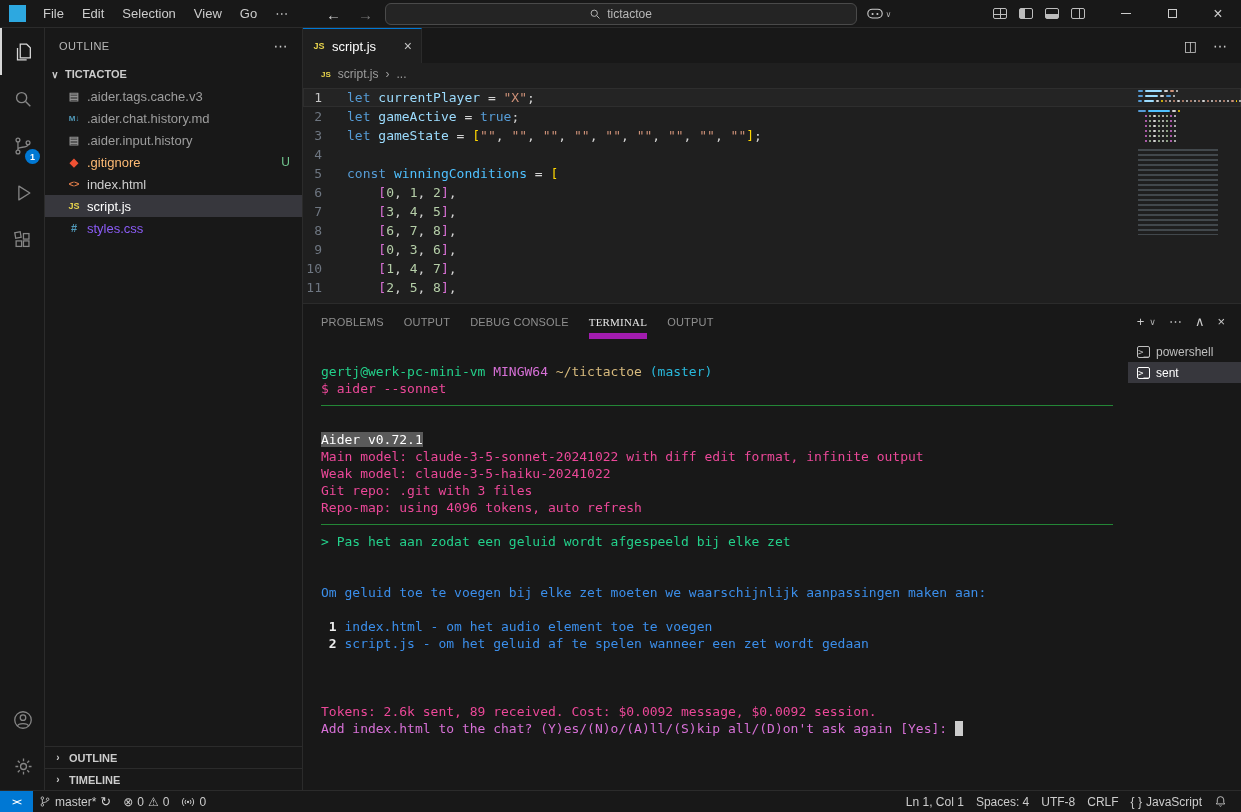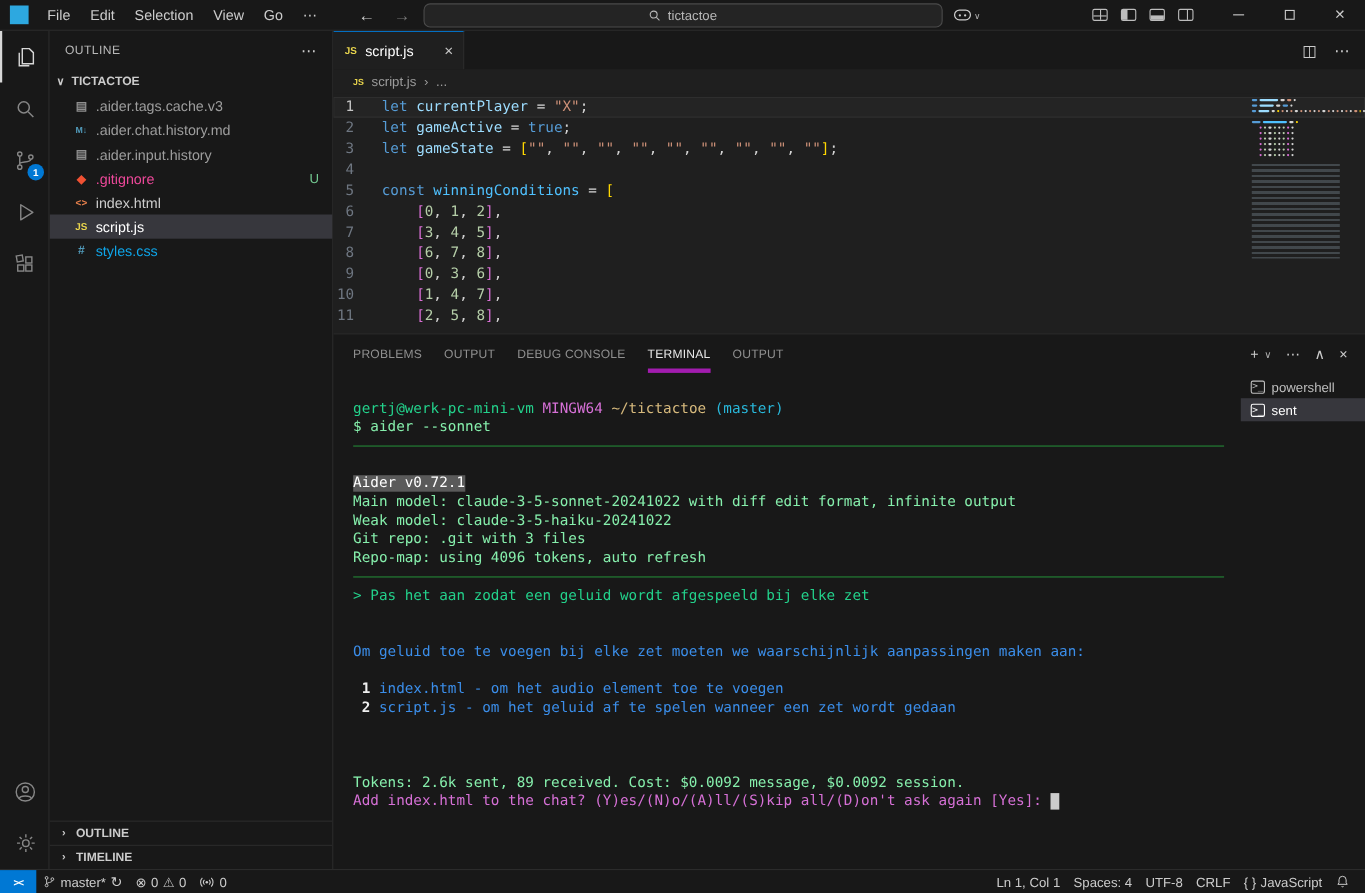--- a/index.html
+++ b/index.html
@@ -90,31 +90,31 @@
   .minimap { position:absolute; top:5px; right:0; width:113px; height:210px; padding-left:10px; }
   .mm-row { display:flex; gap:2px; height:2px; margin-bottom:3px; }
   .mm-row i { height:2px; background:currentColor; display:block; border-radius:1px; }
   .mm-more { margin-top:7px; width:80px; height:86px;
     background:repeating-linear-gradient(180deg, #9fb6c545 0 2px, transparent 2px 5px); }
 
   
   .panel { position:absolute; top:275px; left:0; right:0; bottom:0; background:#181818; border-top:1px solid #2b2b2b; }
   .panel-tabs { height:35px; display:flex; align-items:center; padding-left:8px; }
   .ptab { font-size:11px; color:#8f8f8f; margin:0 10px; height:34px; line-height:34px; letter-spacing:.2px; }
-  .ptab.active { color:#e7e7e7; border-bottom:4px solid #a21caf; }
+  .ptab.active { color:#e7e7e7; border-bottom:6px solid #a21caf;font-family:Liberation Serif, serif; }
   .panel-actions { margin-left:auto; display:flex; align-items:center; gap:13px; padding-right:16px; color:#cccccc; font-size:13px; }
   .pa-chev { font-size:9px; margin-left:-8px; color:#b0b0b0; }
 
   .term-wrap { position:absolute; top:35px; left:18px; width:792px; bottom:0; overflow:hidden; padding-top:24px;
     font-family:"DejaVu Sans Mono", monospace; font-size:13px; line-height:17px; }
   .tline { height:17px; white-space:pre; position:relative; color:#cccccc; }
   .tline.hr::after { content:""; position:absolute; left:0; right:0; top:8px; border-top:1px solid #238636; }
   .tline.cmd::before { content:"○"; position:absolute; left:-15px; top:1px; font-size:10px; color:#9d9d9d; }
   .t-g { color:#23d18b; } .t-m { color:#d670d6; } .t-y { color:#d7ba7d; } .t-c { color:#29b8db; }
-  .t-w { color:#86efac; } .t-wb { color:#eeeeee; font-weight:700; }
+  .t-w { color:#ec4899; } .t-wb { color:#eeeeee; font-weight:700; }
   .t-bl { color:#3b8eea; } .t-mg { color:#d670d6; }
   .t-rev { background:#5a5a5a; color:#ffffff; }
   .t-cur { background:#cccccc; color:transparent; }
 
   .term-list { position:absolute; top:37px; right:0; width:113px; }
   .term-row { height:21px; display:flex; align-items:center; gap:6px; padding-left:9px; font-size:12px; color:#bfbfbf; }
   .term-row.selected { background:#37373d; color:#ffffff; }
   .term-ico { font-family:"DejaVu Sans Mono", monospace; font-size:9px; border:1px solid currentColor; border-radius:2px;
     width:13px; height:12px; line-height:10px; text-align:center; flex:none; }
 
@@ -248,34 +248,34 @@
   <div class="frow">
     <span class="ficon" style="color:#519aba;font-size:8px">M↓</span>
     <span class="fname" style="color:#9d9d9d">.aider.chat.history.md</span>
   </div>
   <div class="frow">
     <span class="ficon" style="color:#8f8f8f;font-size:11px">▤</span>
     <span class="fname" style="color:#9d9d9d">.aider.input.history</span>
   </div>
   <div class="frow">
     <span class="ficon" style="color:#f05133;font-size:11px">◆</span>
-    <span class="fname" style="color:#ec4899">.gitignore</span>
+    <span class="fname" style="color:#fdba74">.gitignore</span>
     <span class="fbadge">U</span>
   </div>
   <div class="frow">
     <span class="ficon" style="color:#e8804c;font-size:9px">&lt;&gt;</span>
     <span class="fname" style="color:#cccccc">index.html</span>
   </div>
   <div class="frow selected">
     <span class="ficon" style="color:#e8d44d;font-size:9px">JS</span>
     <span class="fname" style="color:#ffffff">script.js</span>
   </div>
   <div class="frow">
     <span class="ficon" style="color:#519aba;font-size:11px">#</span>
-    <span class="fname" style="color:#0ea5e9">styles.css</span>
+    <span class="fname" style="color:#8b5cf6">styles.css</span>
   </div>
 
   <div class="sb-foot sb-outline">
     <span class="sb-chev">›</span>
     <span>OUTLINE</span>
   </div>
   <div class="sb-foot sb-timeline">
     <span class="sb-chev">›</span>
     <span>TIMELINE</span>
   </div>

